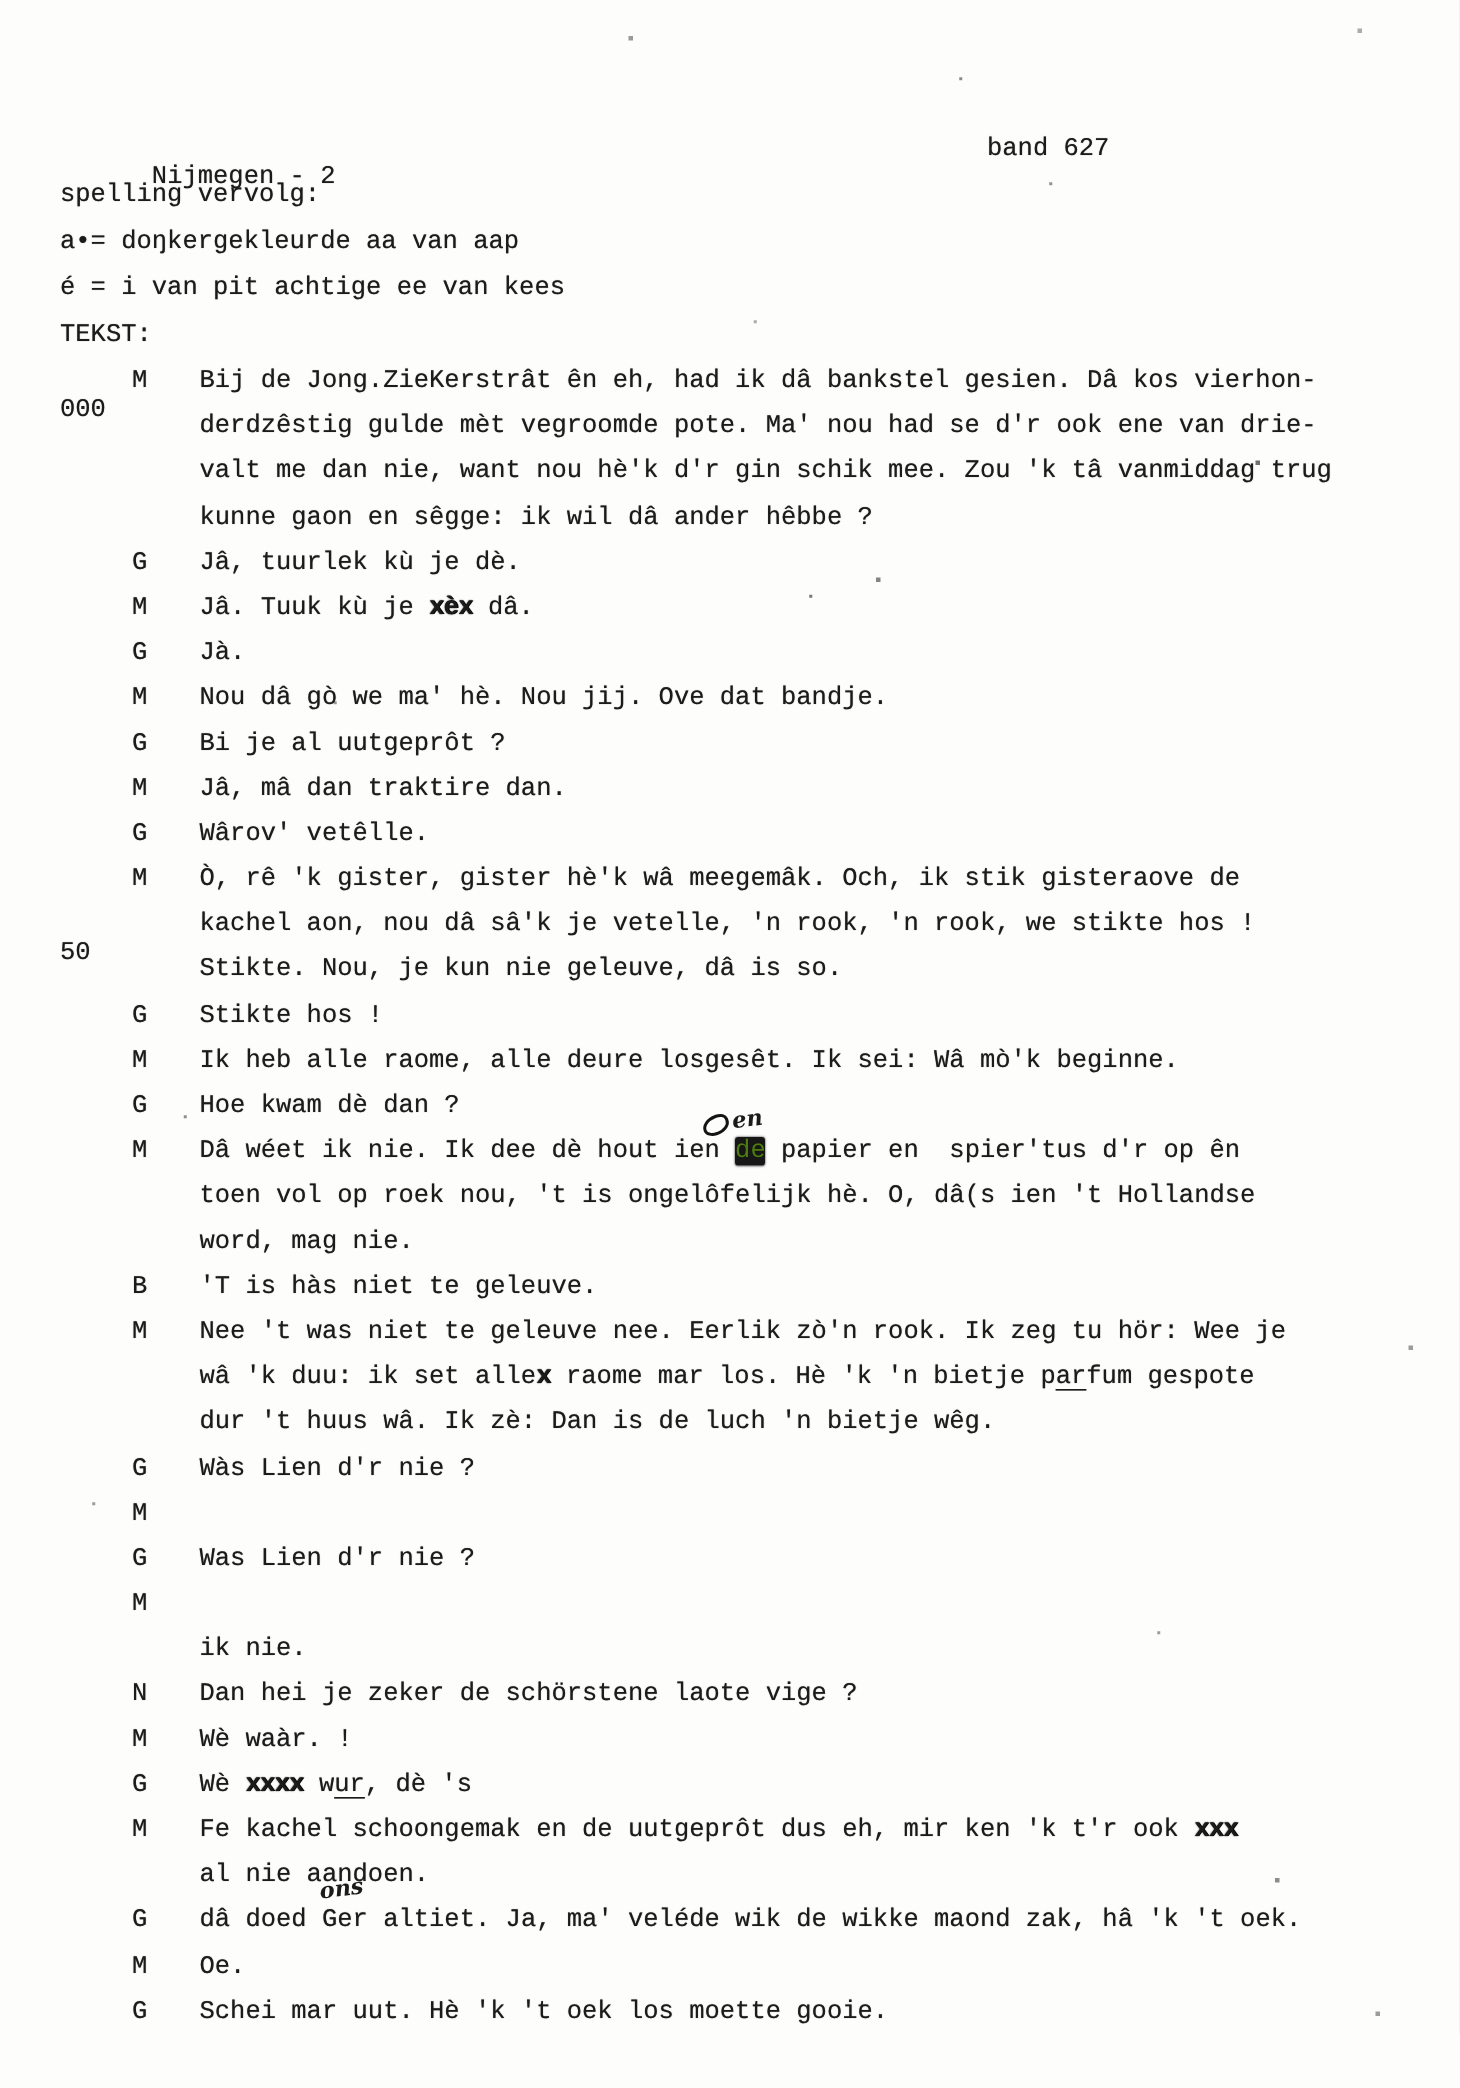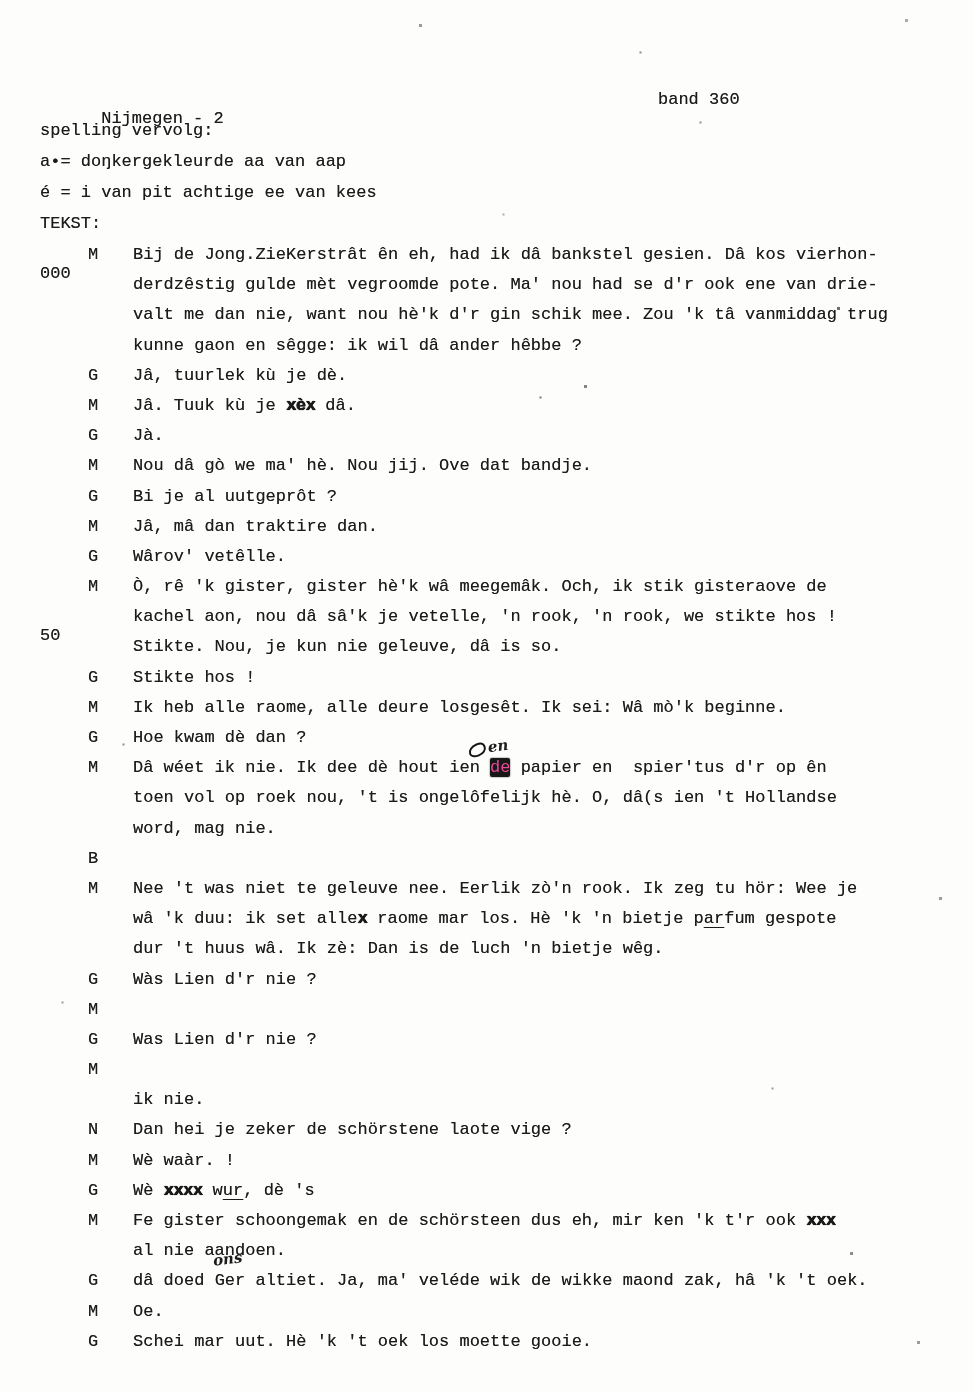--- a/index.html
+++ b/index.html
@@ -15,21 +15,21 @@
   }
   .content{position:absolute;left:40px;top:90px;width:910px;}
   .hline{position:relative;height:31px;white-space:pre;}
   .band{position:absolute;left:618px;top:0;}
   .row{display:flex;height:30.2px;align-items:flex-start;}
   .num{width:48px;flex:none;position:relative;top:19px;}
   .sp{width:45px;flex:none;}
   .txt{flex:1;white-space:pre;}
   .b{font-weight:bold;text-shadow:0 0 1px #000,.6px 0 0 #000;letter-spacing:-.5px;}
   .u{text-decoration:underline;text-underline-offset:4px;}
-  .blot{background:#171717;color:#ec4899;border-radius:2px;box-shadow:0 0 1.5px #171717;}
+  .blot{background:#171717;color:#4d7c0f;border-radius:2px;box-shadow:0 0 1.5px #171717;}
   .annot-wrap{position:relative;display:inline-block;}
   .annot{
     position:absolute;left:-2px;top:-19px;
     font-family:"DejaVu Serif",serif;font-style:italic;font-weight:bold;
     font-size:15px;line-height:1;white-space:nowrap;
     transform:rotate(-7deg);text-shadow:none;
   }
   .annot.scrib::before{
     content:"";position:absolute;left:-20px;top:2px;width:14px;height:9px;
     border:2px solid #141414;border-radius:60% 40% 55% 45%;
@@ -45,21 +45,21 @@
   }
 </style>
 </head>
 <body>
 
 <div class="page">
   <div class="specks"></div>
   <div class="content">
     <div class="hline">
       <span>Nijmegen - 2</span>
-      <span class="band">band 360</span>
+      <span class="band">band 627</span>
     </div>
     <div class="hline">spelling vervolg:</div>
     <div class="hline">a•= doŋkergekleurde aa van aap</div>
     <div class="hline">é = i van pit achtige ee van kees</div>
     <div class="hline">TEKST:</div>
     <div>
         <div class="row">
           <span class="num">000</span>
           <span class="sp">M</span>
           <span class="txt"><span>Bij de Jong.ZieKerstrât ên eh, had ik dâ bankstel gesien. Dâ kos vierhon-</span></span>
@@ -155,20 +155,21 @@
           <span class="txt"><span>toen vol op roek nou, 't is ongelôfelijk hè. O, dâ(s ien 't Hollandse</span></span>
         </div>
         <div class="row">
           <span class="num"></span>
           <span class="sp"></span>
           <span class="txt"><span>word, mag nie.</span></span>
         </div>
         <div class="row">
           <span class="num"></span>
           <span class="sp">B</span>
+          <span class="txt"><span>'T is hàs niet te geleuve.</span></span>
         </div>
         <div class="row">
           <span class="num"></span>
           <span class="sp">M</span>
           <span class="txt"><span>Nee 't was niet te geleuve nee. Eerlik zò'n rook. Ik zeg tu hör: Wee je</span></span>
         </div>
         <div class="row">
           <span class="num"></span>
           <span class="sp"></span>
           <span class="txt"><span>wâ 'k duu: ik set alle</span><span class="b">x</span><span> raome mar los. Hè 'k 'n bietje p</span><span class="u">ar</span><span>fum gespote</span></span>
@@ -212,21 +213,21 @@
           <span class="txt"><span>Wè waàr. !</span></span>
         </div>
         <div class="row">
           <span class="num"></span>
           <span class="sp">G</span>
           <span class="txt"><span>Wè </span><span class="b">xxxx</span><span> w</span><span class="u">ur</span><span>, dè 's</span></span>
         </div>
         <div class="row">
           <span class="num"></span>
           <span class="sp">M</span>
-          <span class="txt"><span>Fe gister schoongemak en de schörsteen dus eh, mir ken 'k t'r ook </span><span class="b">xxx</span></span>
+          <span class="txt"><span>Fe kachel schoongemak en de uutgeprôt dus eh, mir ken 'k t'r ook </span><span class="b">xxx</span></span>
         </div>
         <div class="row">
           <span class="num"></span>
           <span class="sp"></span>
           <span class="txt"><span>al nie aandoen.</span></span>
         </div>
         <div class="row">
           <span class="num"></span>
           <span class="sp">G</span>
           <span class="txt"><span>dâ doed </span><span class="annot-wrap"><span class="annot">ons</span><span>Ger</span></span><span> altiet. Ja, ma' veléde wik de wikke maond zak, hâ 'k 't oek.</span></span>

